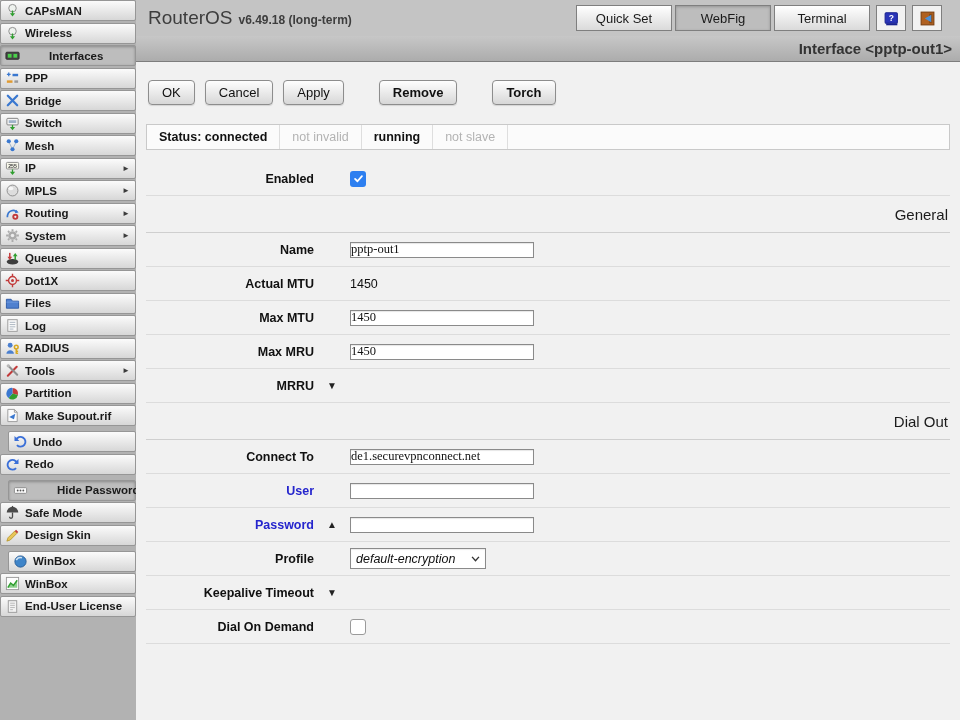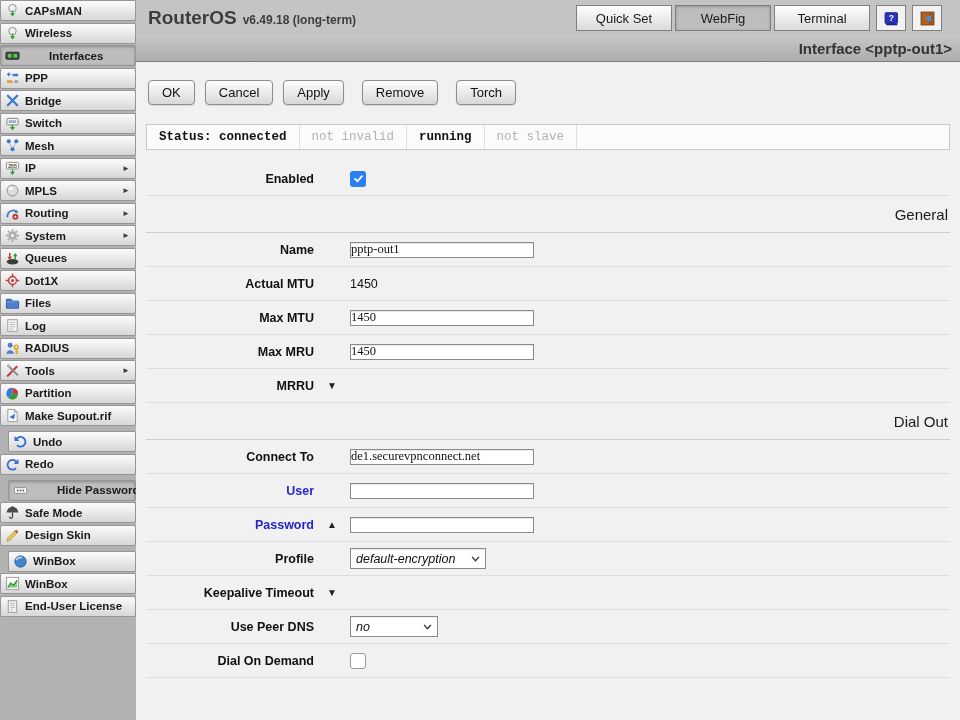--- a/index.html
+++ b/index.html
@@ -12,37 +12,37 @@
   .menu-item.pressed { background:#bdbdbd; box-shadow:inset 0 1px 3px rgba(0,0,0,.28);gap:24px; }
   .menu-item.gap-above { margin-top:5px;margin-left:8px; }
   .mi-icon { width:15px; height:15px; margin-right:5px; flex:none; }
   .mi-icon svg { width:15px; height:15px; display:block; }
   .mi-label { font-size:11.5px; font-weight:bold; color:#1a1a1a; white-space:nowrap; }
   .mi-arrow { margin-left:auto; font-size:8px; color:#3c3c3c; padding-right:1px; }
 
   
   .main { position:absolute; left:136px; top:0; width:824px; height:720px; background:#f1f1f1; }
   .topbar { height:36px; background:#c4c4c4; display:flex; align-items:center; padding:0 18px 0 12px; }
-  .brand { font-size:19px; font-weight:bold; color:#3d3d3d; }
+  .brand { font-size:19px; font-weight:normal; color:#3d3d3d; }
   .brand-version { font-size:12px; font-weight:bold; color:#3d3d3d; margin-left:6px; padding-top:4px; }
   .topbar-spacer { flex:1; }
   .tab-btn { height:26px; min-width:96px; padding:0 12px; display:flex; align-items:center; justify-content:center; background:linear-gradient(#ffffff,#dadada); border:1px solid #7f7f7f; font-size:13px; color:#1a1a1a; margin-left:3px; cursor:pointer; }
   .tab-btn.active { background:#bdbdbd; box-shadow:inset 0 1px 3px rgba(0,0,0,.22); }
   .icon-btn { width:30px; height:26px; margin-left:6px; background:#f2f2f2; border:1px solid #7f7f7f; display:flex; align-items:center; justify-content:center; cursor:pointer; }
   .icon-btn svg { width:17px; height:17px; display:block; }
 
   .titlebar { height:26px; background:linear-gradient(#c7c7c7,#acacac); border-bottom:1px solid #7d7d7d; display:flex; align-items:center; justify-content:flex-end; padding-right:8px; }
   .page-title { font-size:15px; font-weight:bold; color:#333; }
 
   .content { padding:18px 10px 0 10px; }
   .toolbar { display:flex; padding-left:2px; }
   .btn { height:25px; padding:0 13px; background:linear-gradient(#fefefe,#d7d7d7); border:1px solid #8d8d8d; border-radius:4px; font-size:13px; color:#111; margin-right:10px; cursor:pointer; font-family:inherit; box-shadow:0 1px 1px rgba(0,0,0,.12); }
-  .btn.btn-gap { margin-left:8px; }
-
-  .statusbar { margin-top:19px; height:26px; background:#fbfbfb; border:1px solid #c9c9c9; display:flex; align-items:center; font-size:12.5px;font-family:Liberation Mono, monospace; }
+  .btn.btn-gap { margin-left:25px;font-weight:bold; }
+
+  .statusbar { margin-top:19px; height:26px; background:#fbfbfb; border:1px solid #c9c9c9; display:flex; align-items:center; font-size:12.5px; }
   .seg { padding:0 12px; height:100%; display:flex; align-items:center; border-right:1px solid #dedede; font-weight:bold; color:#111; white-space:nowrap; }
   .seg.muted { color:#b3b3b3; font-weight:normal; }
 
   .form { margin-top:12px; }
   .frow { display:flex; align-items:center; height:34px; border-bottom:1px solid #dcdcdc; }
   .flabel { width:168px; text-align:right; font-size:12.5px; font-weight:bold; color:#111; flex:none; white-space:nowrap; }
   .flabel.blue { color:#2525cd; }
   .fgut { width:36px; flex:none; display:flex; justify-content:center; align-items:center; }
   .arrow-toggle { font-size:10px; color:#222; cursor:pointer; line-height:1; }
   .fctrl { flex:1; display:flex; align-items:center; font-size:12.5px; color:#111; }
@@ -518,34 +518,20 @@
       </div>
 
       <div class="frow">
         <div class="flabel">Keepalive Timeout</div>
         <div class="fgut">
             <span class="arrow-toggle">▼</span>
           </div>
         <div class="fctrl"></div>
       </div>
 
-      <div class="frow">
-        <div class="flabel">Use Peer DNS</div>
-        <div class="fgut"></div>
-        <div class="fctrl">
-          <div class="sel sel-dns">
-            <span>no</span>
-            <span class="chev">
-                <svg width="9" height="6" viewBox="0 0 10 7">
-                  <path d="M1 1 L5 5.5 L9 1" stroke="#333" stroke-width="1.6" fill="none"></path>
-                </svg>
-              </span>
-          </div>
-        </div>
-      </div>
 
       <div class="frow">
         <div class="flabel">Dial On Demand</div>
         <div class="fgut"></div>
         <div class="fctrl">
             <div class="cb unchecked"></div>
           </div>
       </div>
 
     </div>

